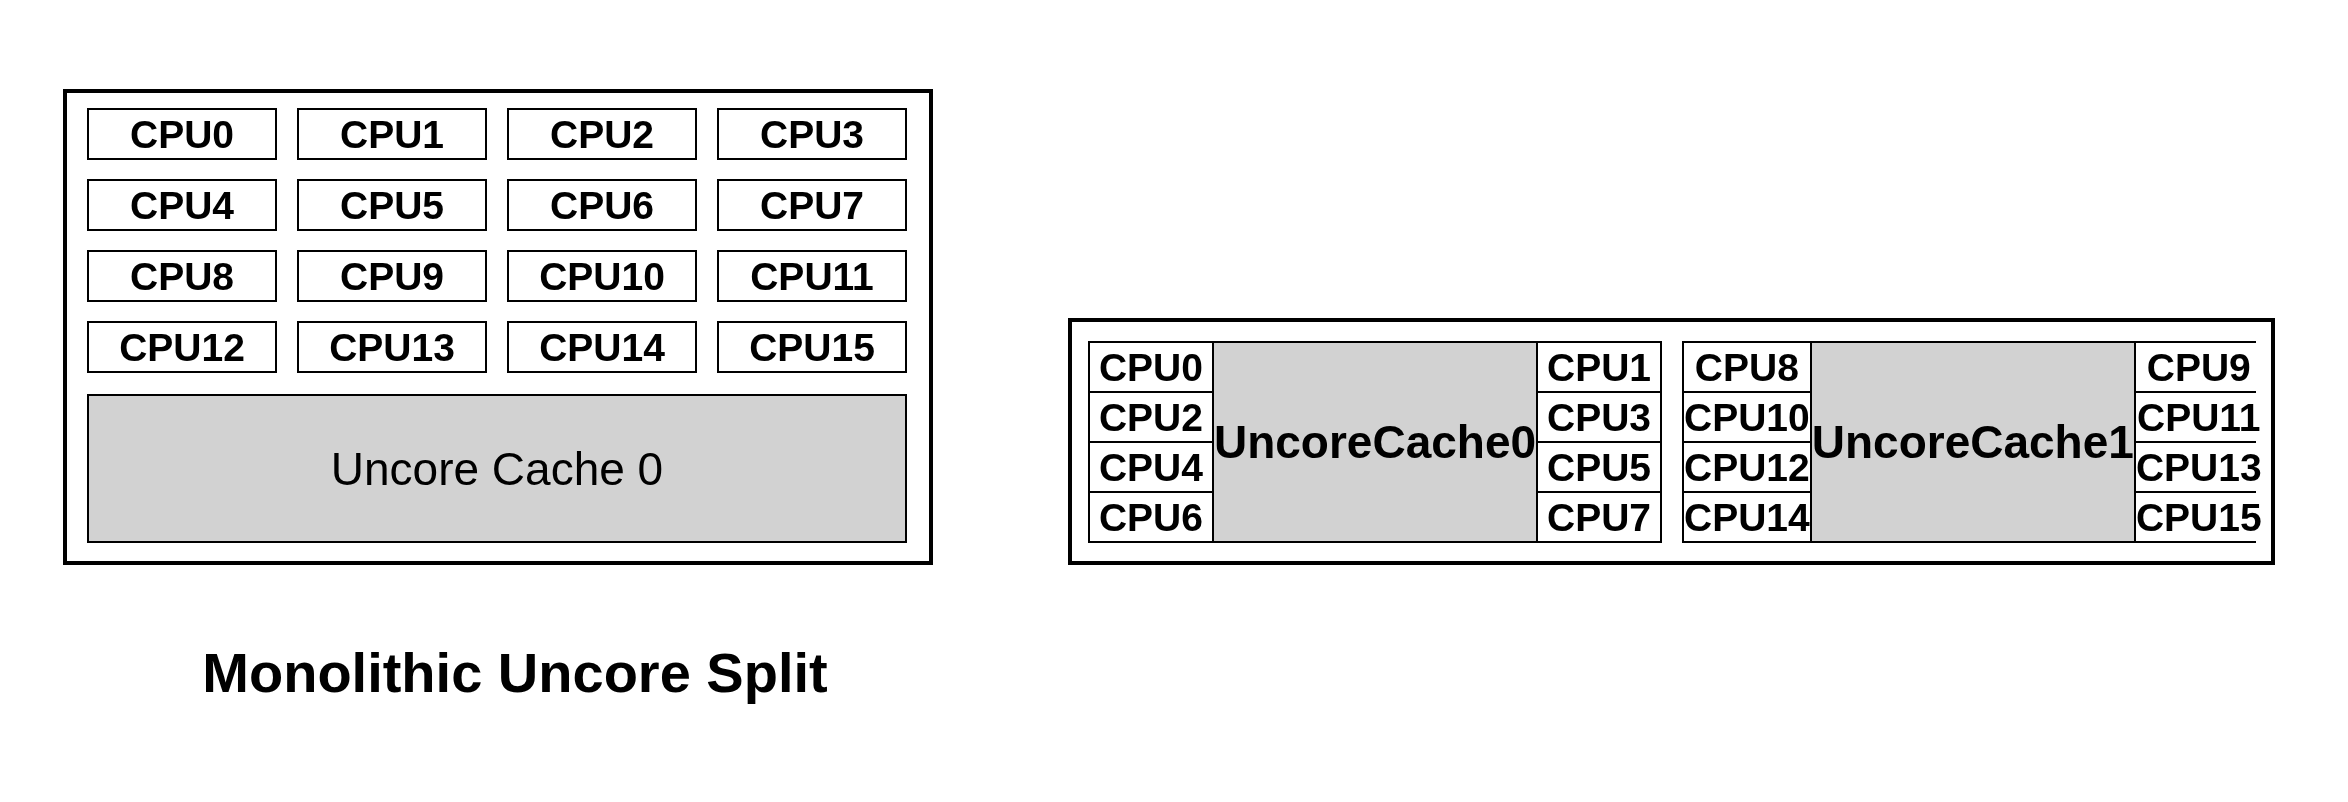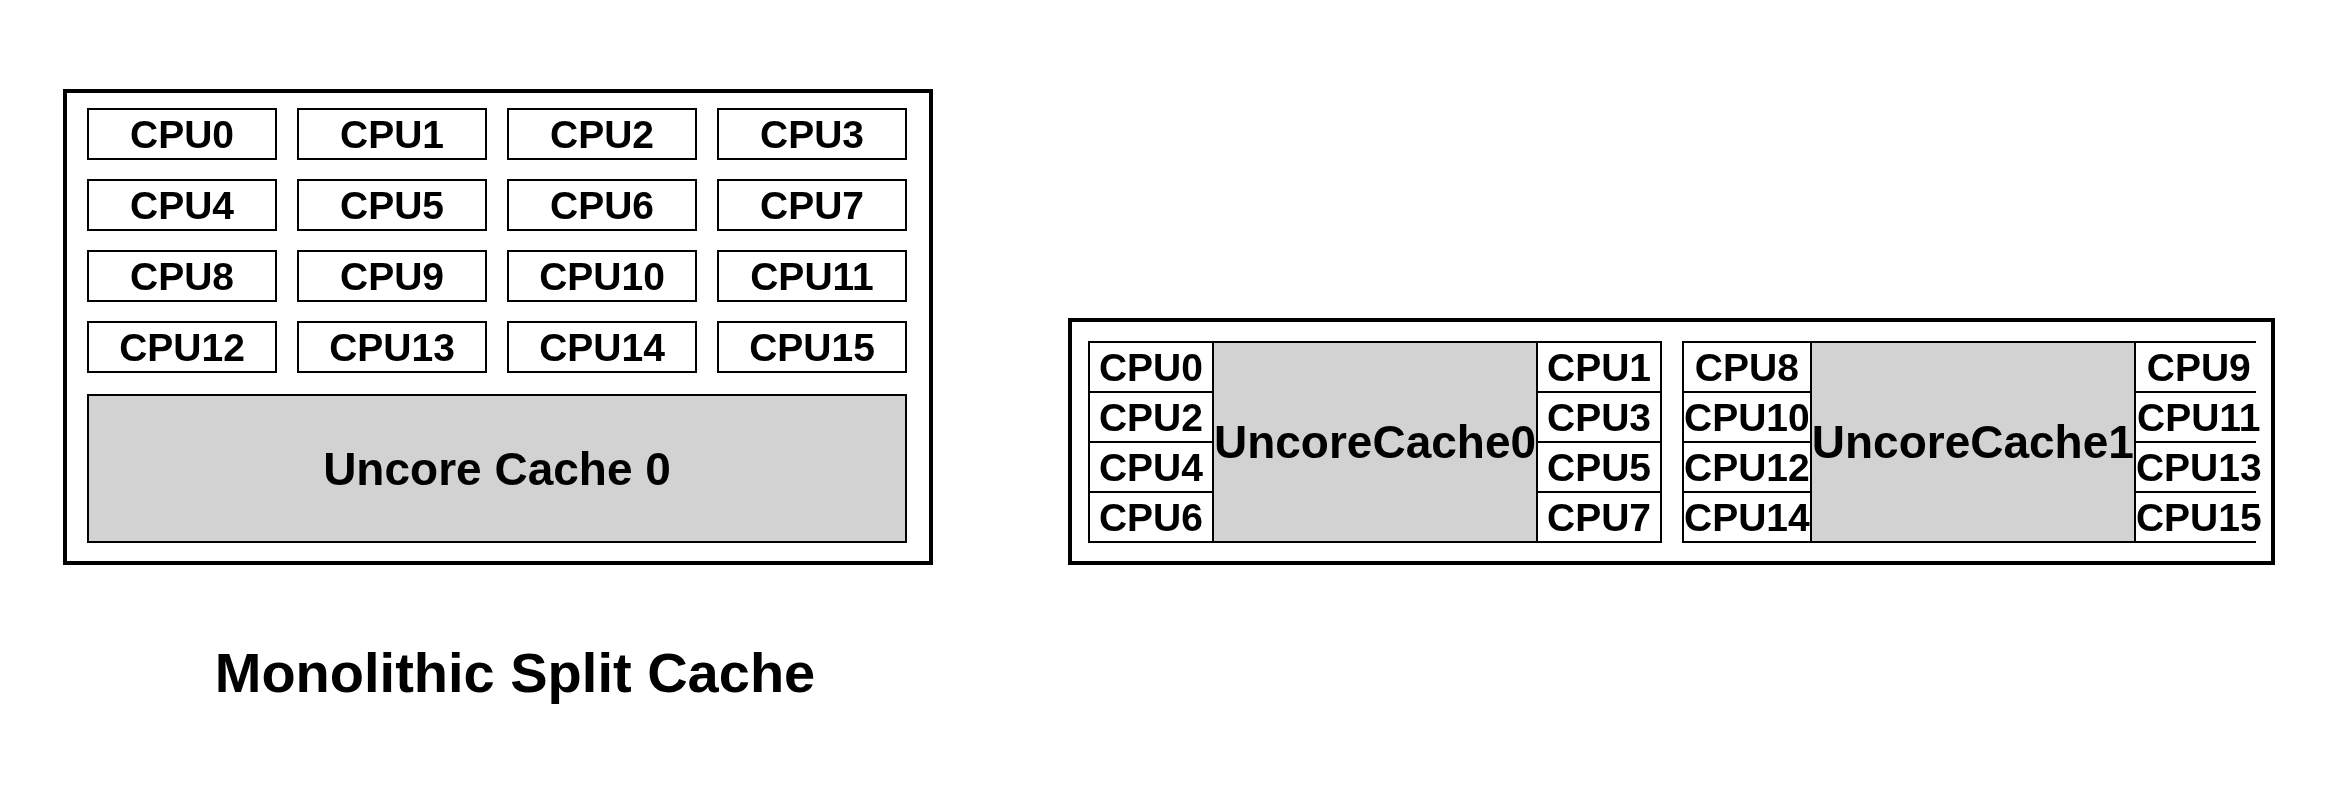--- a/index.html
+++ b/index.html
@@ -47,21 +47,21 @@
     position: absolute;
     left: 20px; top: 301px;
     width: 820px; height: 149px;
     border: 2px solid #000;
     box-sizing: border-box;
     background: #d2d2d2;
     display: flex;
     align-items: center;
     justify-content: center;
     font-size: 46px;
-    font-weight: bold;
+    font-weight: normal;
   }
 
   
   .split-outer {
     position: absolute;
     left: 1068px; top: 318px;
     width: 1207px; height: 247px;
     border: 4px solid #000;
     box-sizing: border-box;
     background: #fff;
@@ -174,15 +174,15 @@
         <span>1</span>
       </div>
       <div class="cpu-cell">CPU9</div>
       <div class="cpu-cell">CPU11</div>
       <div class="cpu-cell">CPU13</div>
       <div class="cpu-cell">CPU15</div>
     </div>
 
   </div>
 
-  <div class="caption mono">Monolithic Split Cache</div>
+  <div class="caption mono">Monolithic Uncore Split</div>
 
 </div>
 
 </body></html>

